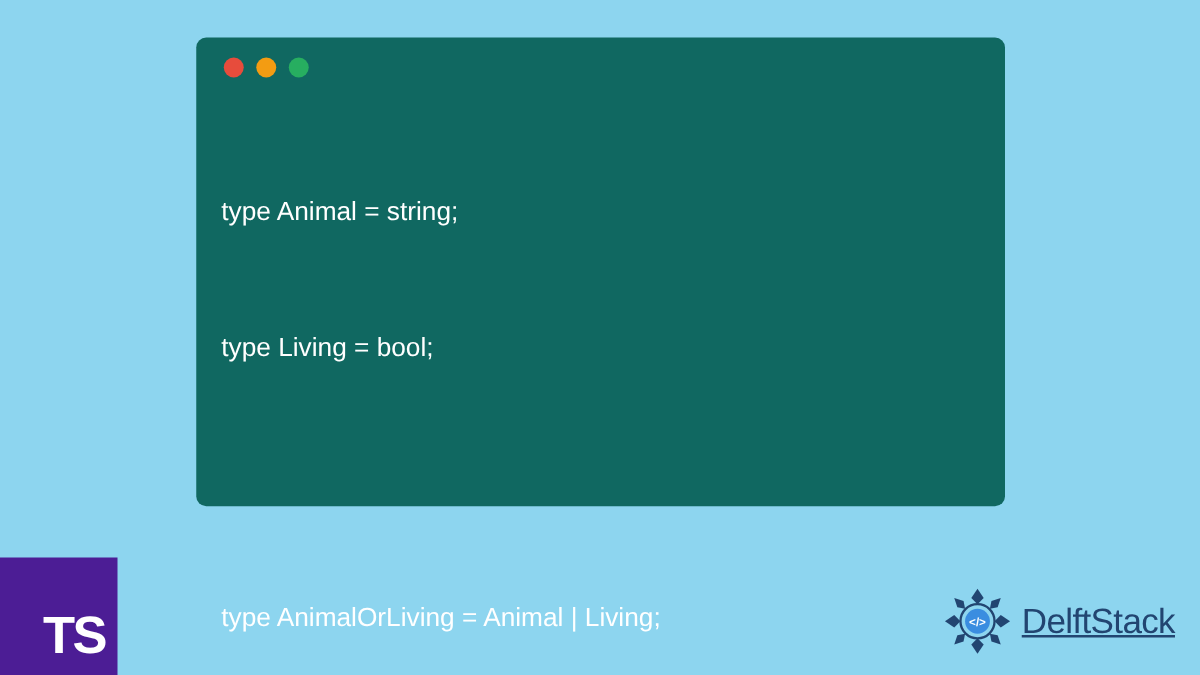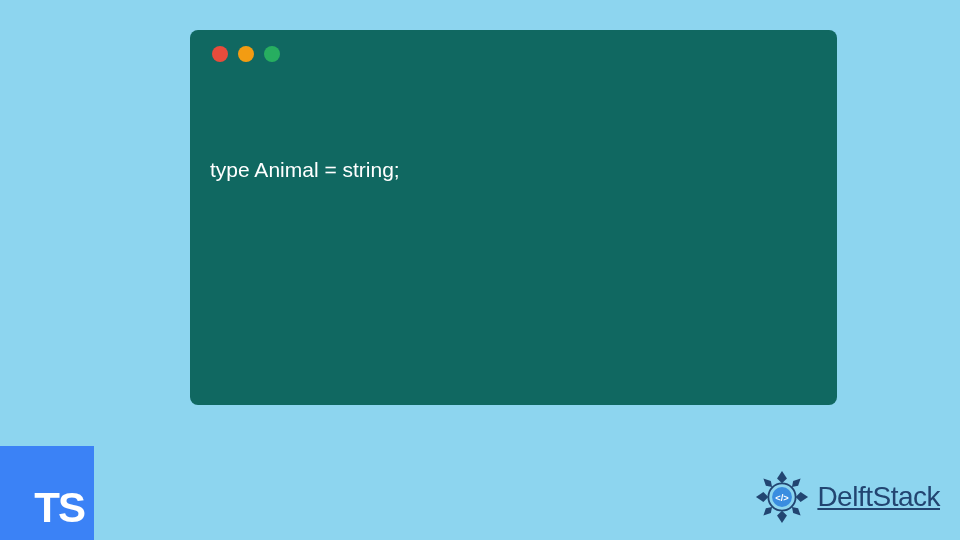--- a/index.html
+++ b/index.html
@@ -17,21 +17,20 @@
     }
     .code-window {
       position: absolute;
       top: 30px;
       left: 157px;
       width: 647px;
       height: 375px;
       background: #106861;
       border-radius: 8px;
       padding: 16px 20px;
-      margin-left: 33px;
     }
     .traffic-lights {
       display: flex;
       gap: 10px;
       margin-bottom: 18px;
       margin-left: 2px;
     }
     .traffic-light {
       width: 16px;
       height: 16px;
@@ -46,21 +45,21 @@
       line-height: 1.72;
       font-family: Arial, Helvetica, sans-serif;
       white-space: pre-wrap;
     }
     .ts-badge {
       position: absolute;
       bottom: 0;
       left: 0;
       width: 94px;
       height: 94px;
-      background: #3b82f6;
+      background: #4c1d95;
       display: flex;
       align-items: flex-end;
       justify-content: flex-end;
       padding: 8px 10px;
     }
     .ts-text {
       color: #ffffff;
       font-weight: 700;
       font-size: 42px;
       letter-spacing: -2px;
@@ -97,21 +96,23 @@
 <body>
 
 <div class="code-window">
   <div class="traffic-lights">
     <div class="traffic-light tl-red"></div>
     <div class="traffic-light tl-yellow"></div>
     <div class="traffic-light tl-green"></div>
   </div>
   <div class="code-content">
     <div>type Animal = string;</div>
+    <div>type Living = bool;</div>
     <div>&nbsp;</div>
+    <div>type AnimalOrLiving = Animal | Living;</div>
     
     
     
     
   </div>
 </div>
 
 <div class="ts-badge">
   <span class="ts-text">TS</span>
 </div>

